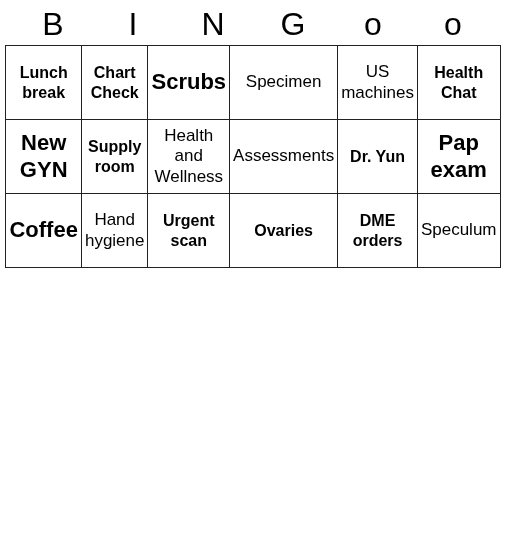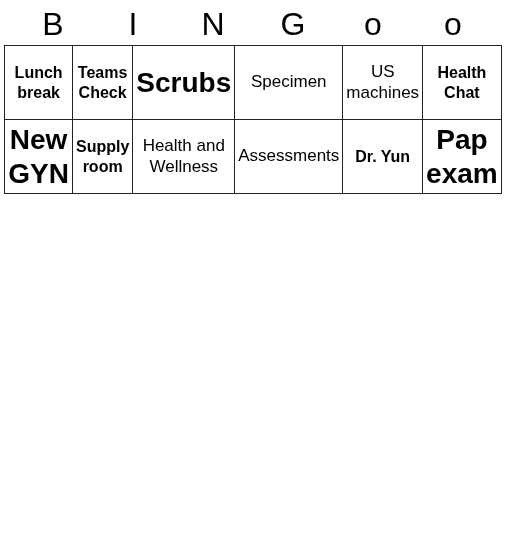--- a/index.html
+++ b/index.html
@@ -32,21 +32,21 @@
     }
     td {
       border: 1.5px solid #222;
       width: 80px;
       height: 74px;
       text-align: center;
       vertical-align: middle;
       padding: 3px;
       line-height: 1.2;
     }
-    .large { font-size: 28px; font-weight: bold; }
+    .large { font-size: 22px; font-weight: bold; }
     .medium { font-size: 16px; font-weight: bold; }
     .small { font-size: 17px; }
     .xlarge { font-size: 26px; font-weight: bold; }
   </style>
 </head>
 <body>
 
 <div class="bingo-title">
 
 <span>B</span>
@@ -54,28 +54,36 @@
     <span>N</span>
     <span>G</span>
     <span>o</span>
     <span>o</span>
   </div>
 
 <table>
   <tbody id="grid-body">
       <tr>
         <td class="medium">Lunch break</td>
-        <td class="medium">Teams Check</td>
+        <td class="medium">Chart Check</td>
         <td class="large">Scrubs</td>
         <td class="small">Specimen</td>
         <td class="small">US machines</td>
         <td class="medium">Health Chat</td>
       </tr>
       <tr>
         <td class="large">New GYN</td>
         <td class="medium">Supply room</td>
         <td class="small">Health and Wellness</td>
         <td class="small">Assessments</td>
         <td class="medium">Dr. Yun</td>
         <td class="large">Pap exam</td>
       </tr>
+      <tr>
+        <td class="large">Coffee</td>
+        <td class="small">Hand hygiene</td>
+        <td class="medium">Urgent scan</td>
+        <td class="medium">Ovaries</td>
+        <td class="medium">DME orders</td>
+        <td class="small">Speculum</td>
+      </tr>
     </tbody>
 </table>
 
 </body></html>

